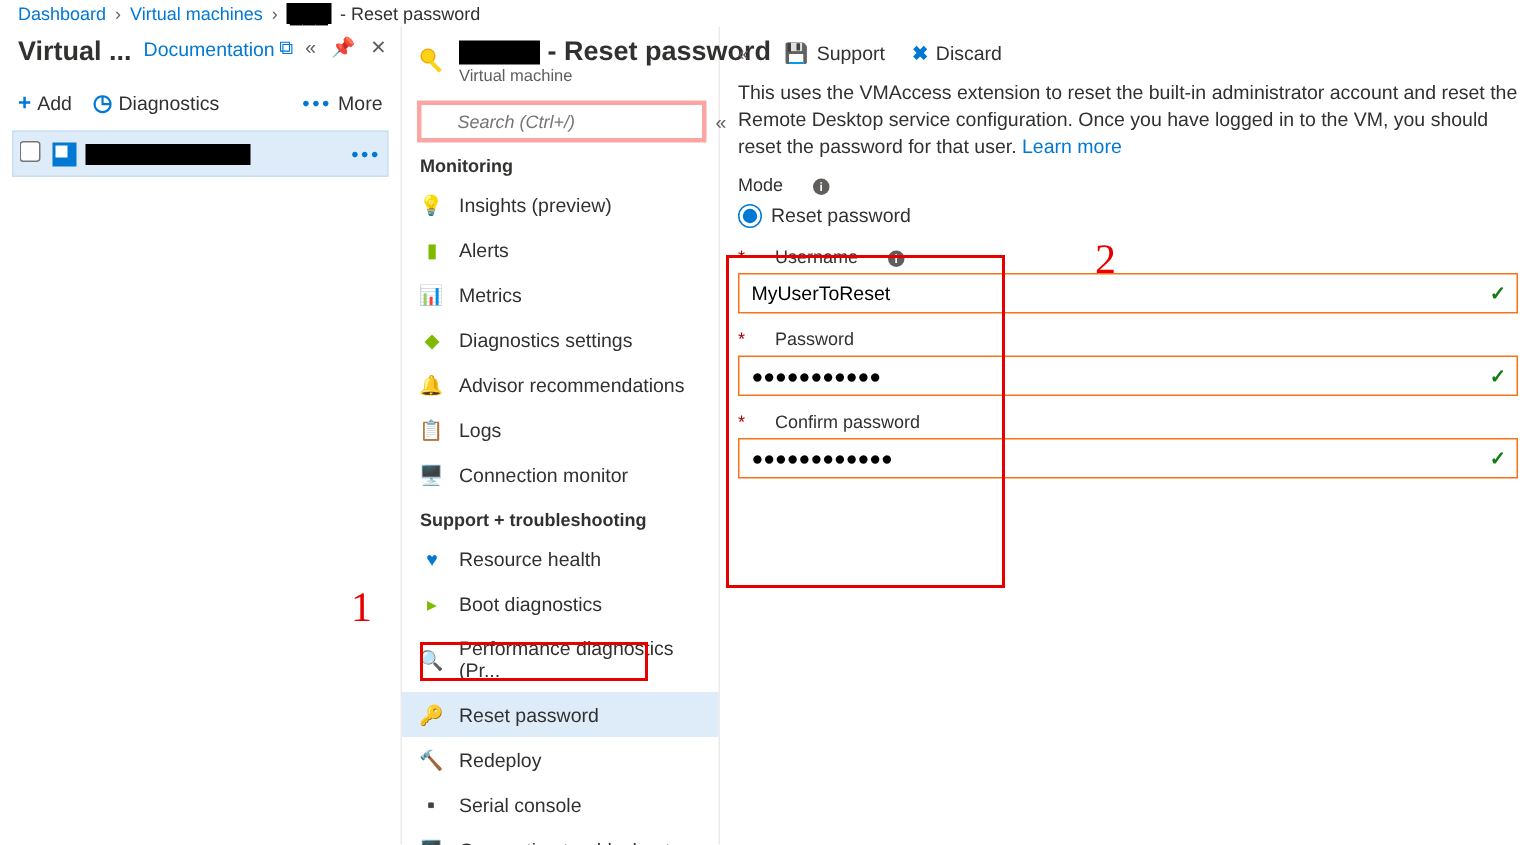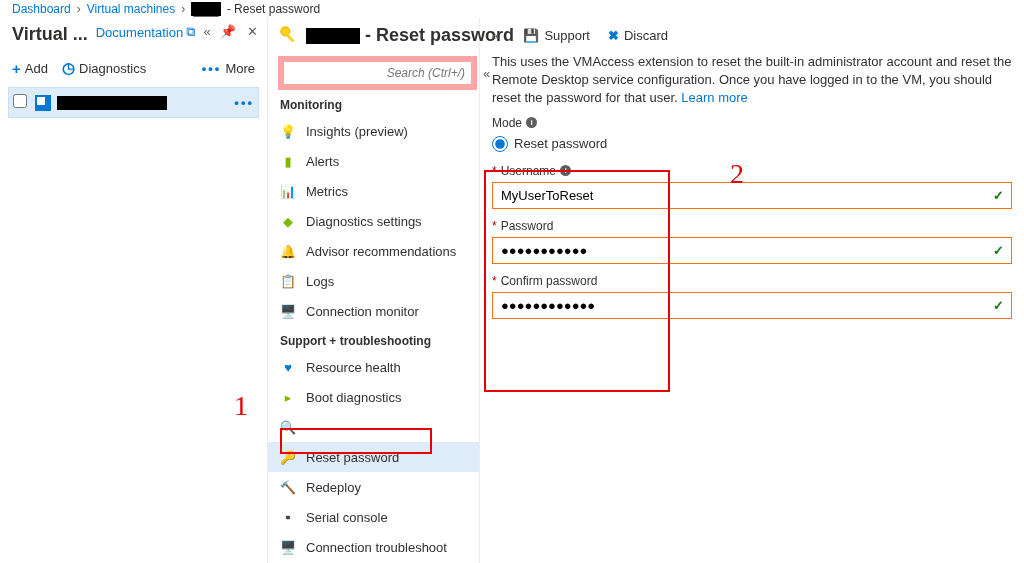--- a/index.html
+++ b/index.html
@@ -40,21 +40,21 @@
 
 .panel2 { width: 212px; border-right: 1px solid #edebe9; position: relative; display: flex; flex-direction: column; }
 .p2-head { display: flex; align-items: center; padding: 6px 10px 2px 10px; }
 .key-icon { width: 22px; height: 22px; position: relative; flex-shrink: 0; }
 .key-icon svg { width: 22px; height: 22px; }
 .p2-title-wrap { margin-left: 6px; }
 .p2-title { font-size: 18px; font-weight: 600; white-space: nowrap; }
 .p2-title .redact { background: #000; color: #000; display: inline-block; width: 54px; height: 16px; vertical-align: middle; }
 .p2-sub { font-size: 11px; color: #605e5c; }
 .p2-search-row { display: flex; align-items: center; padding: 8px 10px; gap: 6px; }
-.p2-search { flex: 1; padding: 4px 6px 4px 24px; border: 6px solid #fca5a5; font-size: 12px; font-style: italic; color: #605e5c; background: #fff; position: relative; text-align: right; }
+.p2-search { flex: 1; padding: 4px 6px 4px 24px; border: 3px solid #fca5a5; font-size: 12px; font-style: italic; color: #605e5c; background: #fff; position: relative; }
 .search-wrap { position: relative; flex: 1; }
 .search-wrap::before { content: "🔍"; position: absolute; left: 5px; top: 3px; font-size: 11px; color: #605e5c; }
 .collapse-ic { color: #605e5c; cursor: pointer; }
 .p2-scroll { overflow-y: auto; flex: 1; position: relative; }
 .p2-scroll::-webkit-scrollbar { width: 10px; }
 .p2-scroll::-webkit-scrollbar-thumb { background: #c8c6c4; }
 .nav-section { padding: 8px 12px 4px 12px; font-size: 12px; font-weight: 600; color: #323130; }
 .nav-item { display: flex; align-items: center; padding: 7px 12px; gap: 10px; cursor: pointer; }
 .nav-item.selected { background: #deecf9; }
 .nav-item .nic { width: 16px; height: 16px; display: flex; align-items: center; justify-content: center; font-size: 13px; flex-shrink: 0; }
@@ -62,21 +62,21 @@
 
 
 .panel3 { flex: 1; padding: 0 12px; position: relative; }
 .p3-toolbar { display: flex; align-items: center; gap: 18px; padding: 10px 0 8px 0; }
 .p3-toolbar .collapse-ic { margin-right: 6px; }
 .p3-btn { display: flex; align-items: center; gap: 5px; cursor: pointer; color: #323130; }
 .p3-btn .ic { color: #0078d4; font-weight: bold; }
 .p3-desc { font-size: 13px; line-height: 1.4; padding: 2px 0 8px 0; }
 .p3-desc a { color: #0078d4; text-decoration: none; }
 .form-group { margin-bottom: 10px; }
-.form-label { font-size: 12px; color: #323130; display: flex; align-items: center; gap: 4px; margin-bottom: 4px; }
+.form-label { font-size: 12px; color: #323130; display: flex; align-items: flex-end; gap: 20px; margin-bottom: 4px; }
 .form-label .req { color: #a80000; }
 .info-ic { width: 11px; height: 11px; border-radius: 50%; background: #605e5c; color: #fff; font-size: 8px; display: flex; align-items: center; justify-content: center; font-weight: bold; }
 .radio-row { display: flex; align-items: center; gap: 6px; padding: 2px 0; font-size: 13px; }
 .radio-row input { accent-color: #0078d4; width: 16px; height: 16px; }
 .text-input-wrap { position: relative; }
 .text-input { width: 100%; padding: 5px 28px 5px 8px; border: 1px solid #f97316; font-size: 13px; }
 .valid-check { position: absolute; right: 8px; top: 6px; color: #107c10; font-weight: bold; }
 .red-box-2 { position: absolute; border: 2px solid #e60000; left: 4px; top: 152px; width: 186px; height: 222px; pointer-events: none; }
 
 .annotation { position: absolute; color: #e60000; font-size: 28px; font-family: serif; pointer-events: none; }
@@ -140,20 +140,21 @@
         <svg viewBox="0 0 24 24">
             <circle cx="8" cy="8" r="5" fill="#fcd116" stroke="#e8a800"></circle>
             <rect x="11" y="11" width="10" height="3" fill="#fcd116" transform="rotate(45 11 11)"></rect>
           </svg>
       </span>
       <div class="p2-title-wrap">
         <div class="p2-title">
           <span class="redact"></span>
           <span>- Reset password</span>
         </div>
+        <div class="p2-sub">Virtual machine</div>
       </div>
     </div>
     <div class="p2-search-row">
       <div class="search-wrap">
         <input class="p2-search" placeholder="Search (Ctrl+/)" style="">
       </div>
       <span class="collapse-ic">«</span>
     </div>
     <div class="p2-scroll">
       <div class="nav-section" style="padding-top:0;">Monitoring</div>
@@ -189,20 +190,21 @@
       <div class="nav-item">
           <span class="nic" style="color:#0078d4">♥</span>
           <span>Resource health</span>
         </div>
       <div class="nav-item">
           <span class="nic" style="color:#7fba00">▸</span>
           <span>Boot diagnostics</span>
         </div>
       <div class="nav-item">
           <span class="nic">🔍</span>
+          <span>Performance diagnostics (Pr...</span>
         </div>
       <div class="nav-item selected">
           <span class="nic" style="color:#fcd116">🔑</span>
           <span>Reset password</span>
         </div>
       <div class="nav-item">
           <span class="nic">🔨</span>
           <span>Redeploy</span>
         </div>
       <div class="nav-item">

